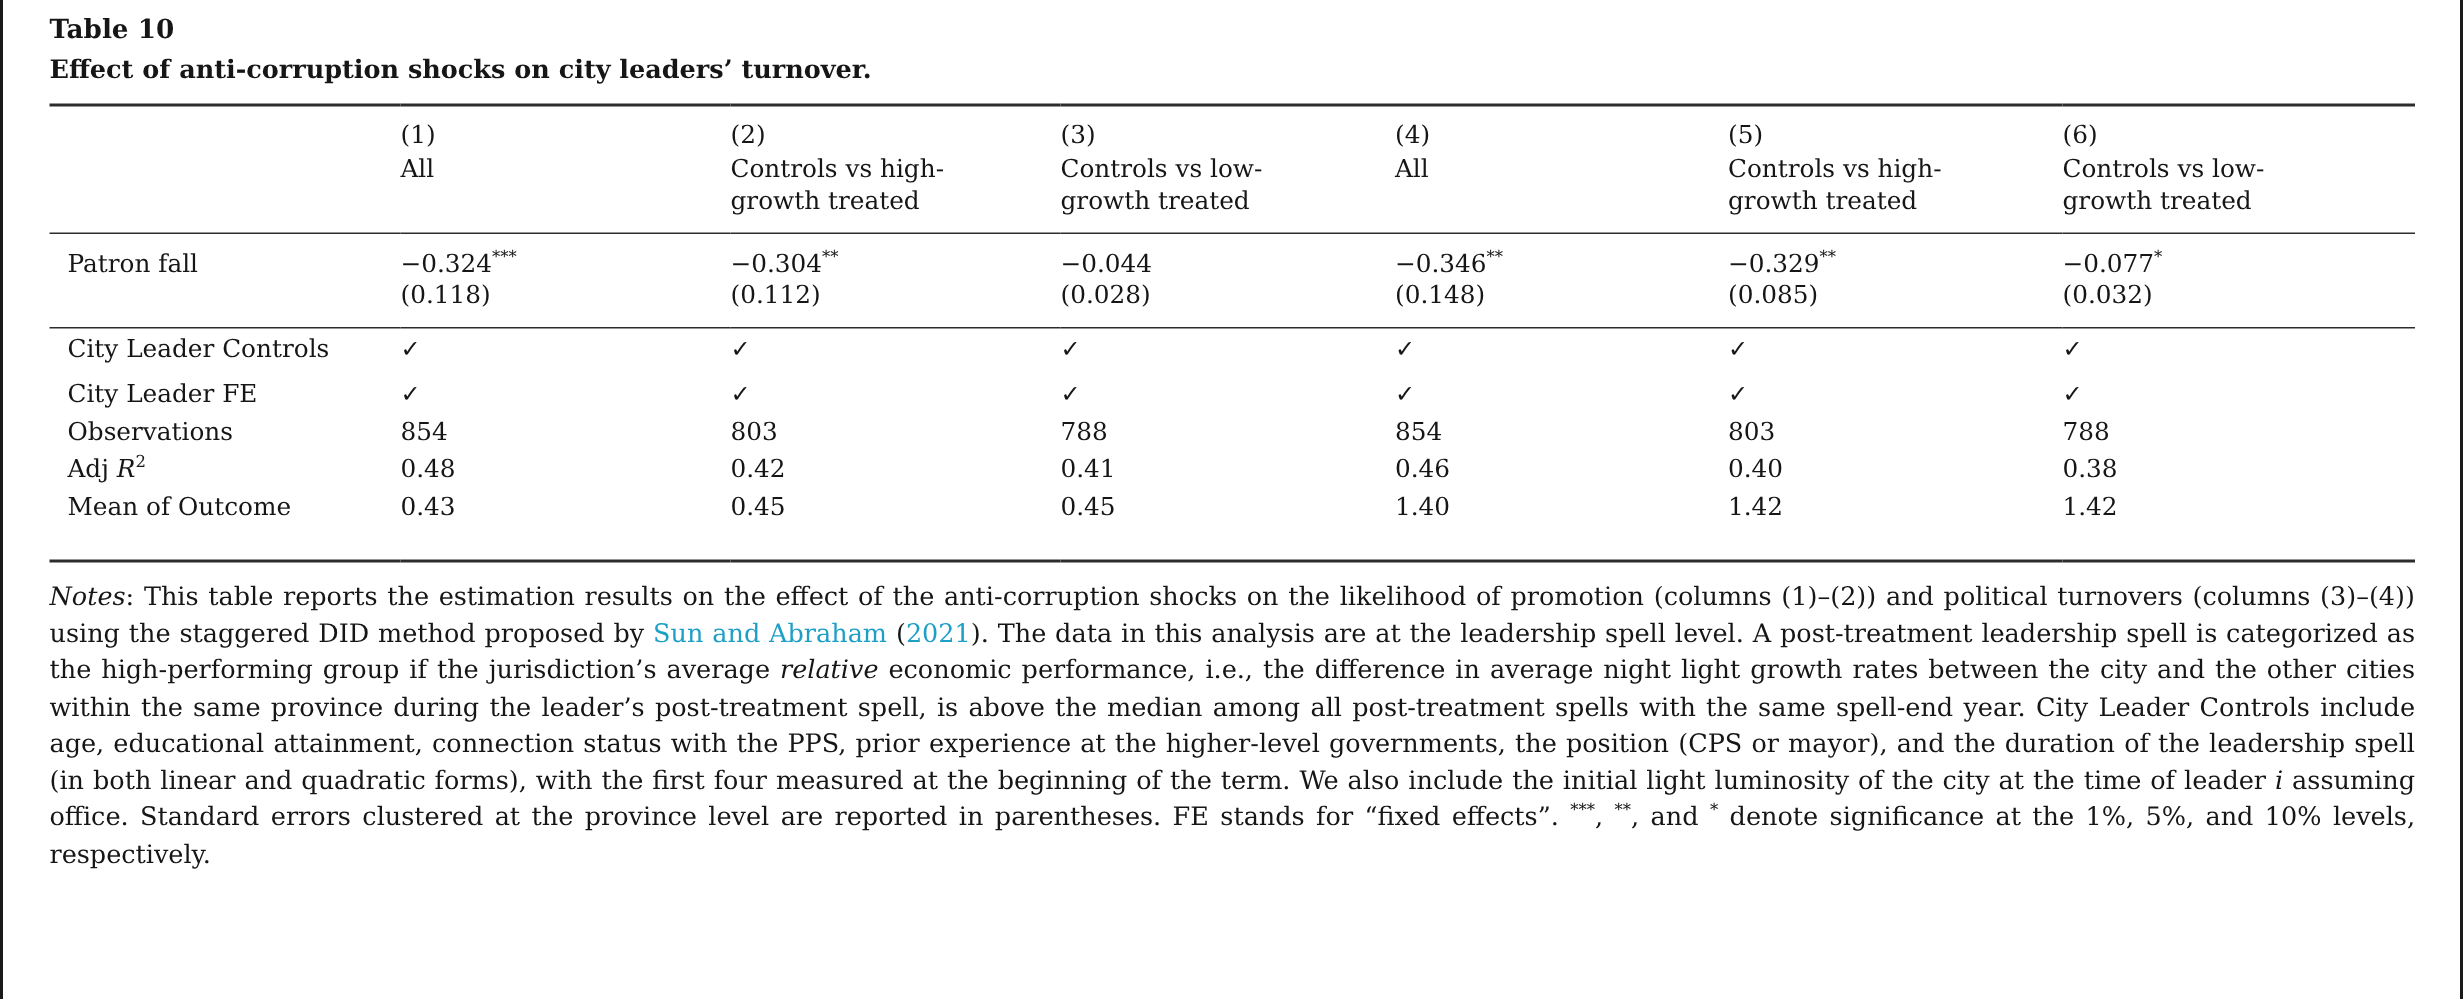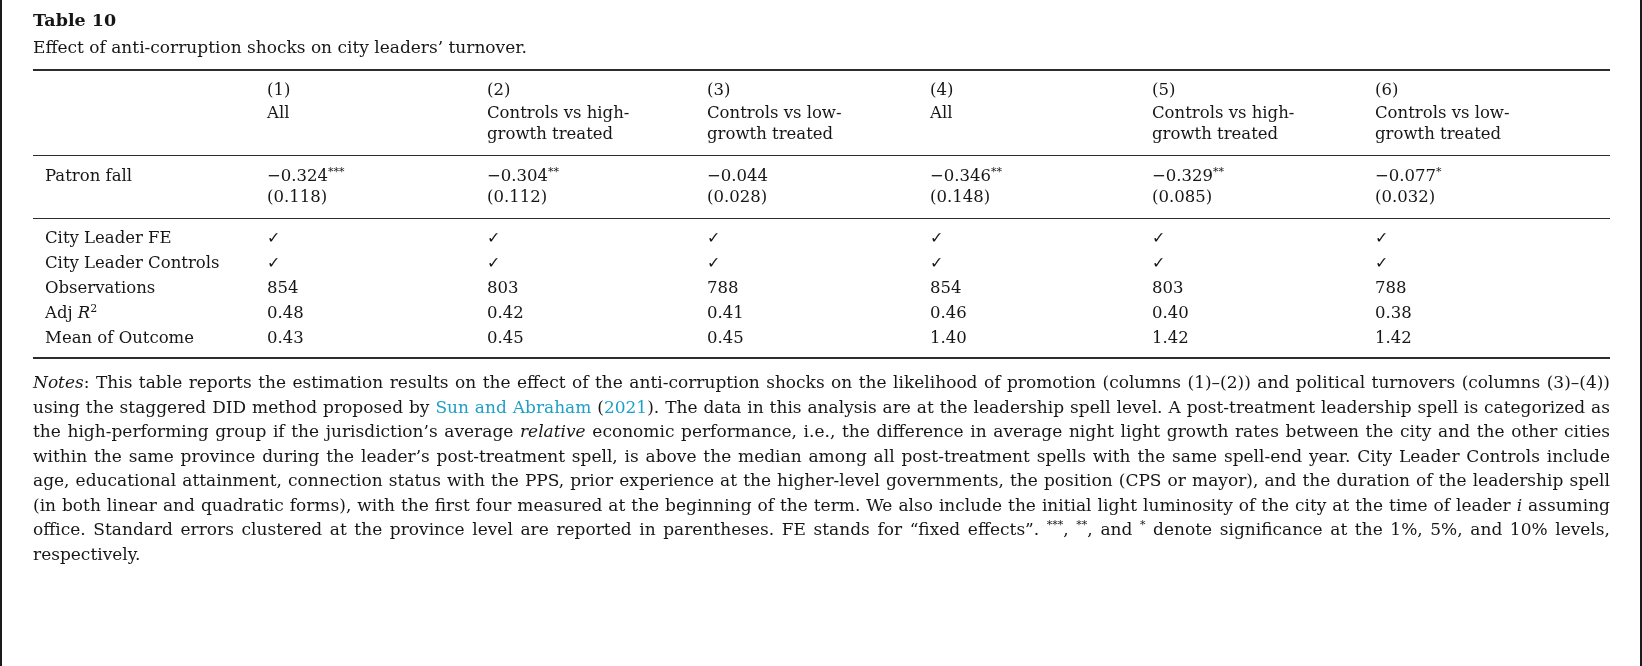--- a/index.html
+++ b/index.html
@@ -6,38 +6,38 @@
   body{
     width:1642px;height:666px;background:#ffffff;color:#161616;
     font-family:"DejaVu Serif","Liberation Serif",serif;
     position:relative;overflow:hidden;
   }
   .edge{position:absolute;top:0;bottom:0;width:2px;background:#1a1a1a;}
   .edge.left{left:0;}
   .edge.right{right:0;}
   .page{box-sizing:border-box;padding:8px 32px 0 33px;}
   .table-label{font-weight:bold;font-size:17.5px;margin:2px 0 0 0;}
-  .table-caption{font-size:17px;margin:7px 0 12px 0;}
+  .table-caption{font-size:17px;margin:7px 0 12px 0;font-weight:bold;}
   table.results{
     border-collapse:collapse;table-layout:fixed;width:1577px;
     border-top:2px solid #2c2c2c;border-bottom:2px solid #2c2c2c;
     font-size:16.5px;
   }
   td{vertical-align:top;padding:0 6px 0 0;white-space:pre-line;line-height:21px;}
   td.label-col{padding-left:12px;}
   tr.group-row td{padding-top:9px;}
   .group-inner{padding-bottom:9px;border-bottom:1.2px solid #2c2c2c;white-space:pre;}
   .group-inner.gapped{margin-right:46px;}
   tr.colnum-row td{padding-top:8px;}
   tr.collabel-row td{padding-top:2px;padding-bottom:11px;border-bottom:1.5px solid #2c2c2c;}
   tr.coef-row td{padding-top:9px;}
   tr.se-row td{padding-bottom:11px;border-bottom:1.5px solid #2c2c2c;}
   tr.spec-row td{padding-top:3px;padding-bottom:1px;}
   tr.spec-row.first td{padding-top:8px;}
-  tr.spec-row.last td{padding-bottom:9px;}
+  tr.spec-row.last td{padding-bottom:25px;}
   sup{font-size:11px;line-height:0;}
   .check{font-size:16px;}
   .notes{
     width:1577px;margin-top:11px;font-size:17px;line-height:24.5px;
     text-align:justify;
   }
   .cite-link{cursor:pointer;}
 </style>
 </head>
 <body>
@@ -93,31 +93,31 @@
         </tr>
         <tr class="se-row">
           <td class="label-col"></td>
           <td>(0.118)</td>
           <td>(0.112)</td>
           <td>(0.028)</td>
           <td>(0.148)</td>
           <td>(0.085)</td>
           <td>(0.032)</td>
         </tr>
-        <tr class="spec-row first">
-          <td class="label-col"><span>City Leader FE</span></td>
+        <tr class="spec-row">
+          <td class="label-col"><span>City Leader Controls</span></td>
           <td><span class="check">✓</span></td>
           <td><span class="check">✓</span></td>
           <td><span class="check">✓</span></td>
           <td><span class="check">✓</span></td>
           <td><span class="check">✓</span></td>
           <td><span class="check">✓</span></td>
         </tr>
-        <tr class="spec-row">
-          <td class="label-col"><span>City Leader Controls</span></td>
+        <tr class="spec-row first">
+          <td class="label-col"><span>City Leader FE</span></td>
           <td><span class="check">✓</span></td>
           <td><span class="check">✓</span></td>
           <td><span class="check">✓</span></td>
           <td><span class="check">✓</span></td>
           <td><span class="check">✓</span></td>
           <td><span class="check">✓</span></td>
         </tr>
         <tr class="spec-row">
           <td class="label-col"><span>Observations</span></td>
           <td>854</td>

